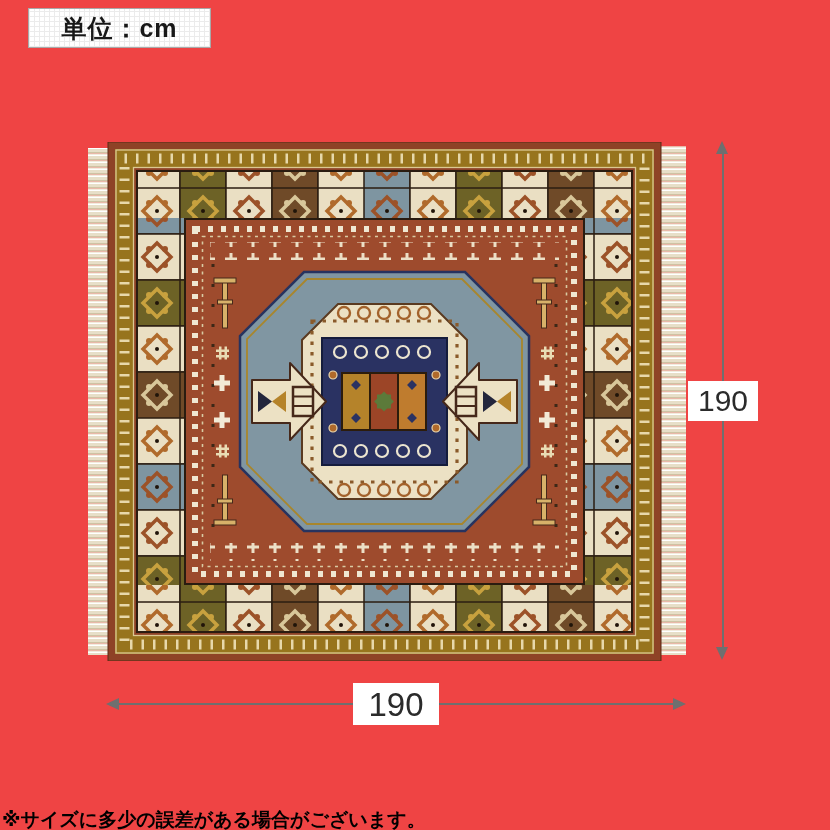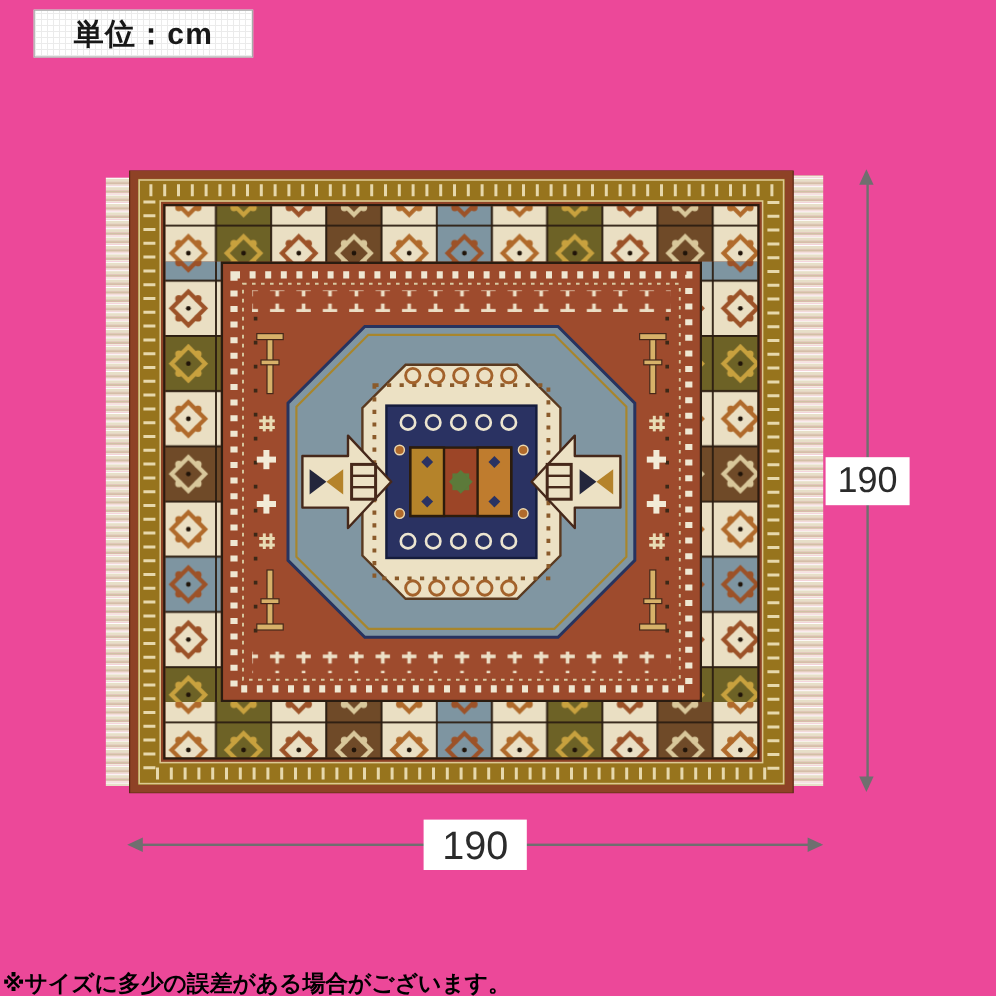--- a/index.html
+++ b/index.html
@@ -1,17 +1,17 @@
 <!DOCTYPE html>
 <html><head>
 <meta charset="utf-8">
 <style>
   html,body{margin:0;padding:0;background:#fff;}
   .canvas{
-    position:relative;width:830px;height:830px;background:#ec4899;overflow:hidden;
+    position:relative;width:830px;height:830px;background:#ef4444;overflow:hidden;
     font-family:"Liberation Sans","DejaVu Sans",sans-serif;
   }
   
   .unit-box{
     position:absolute;left:28px;top:8px;width:183px;height:40px;
     border:1px solid #a9a9a9;box-sizing:border-box;
     background-color:#ffffff;
     background-image:
       repeating-linear-gradient(0deg,#ebebeb 0,#ebebeb 1px,transparent 1px,transparent 5px),
       repeating-linear-gradient(90deg,#ebebeb 0,#ebebeb 1px,transparent 1px,transparent 5px);

